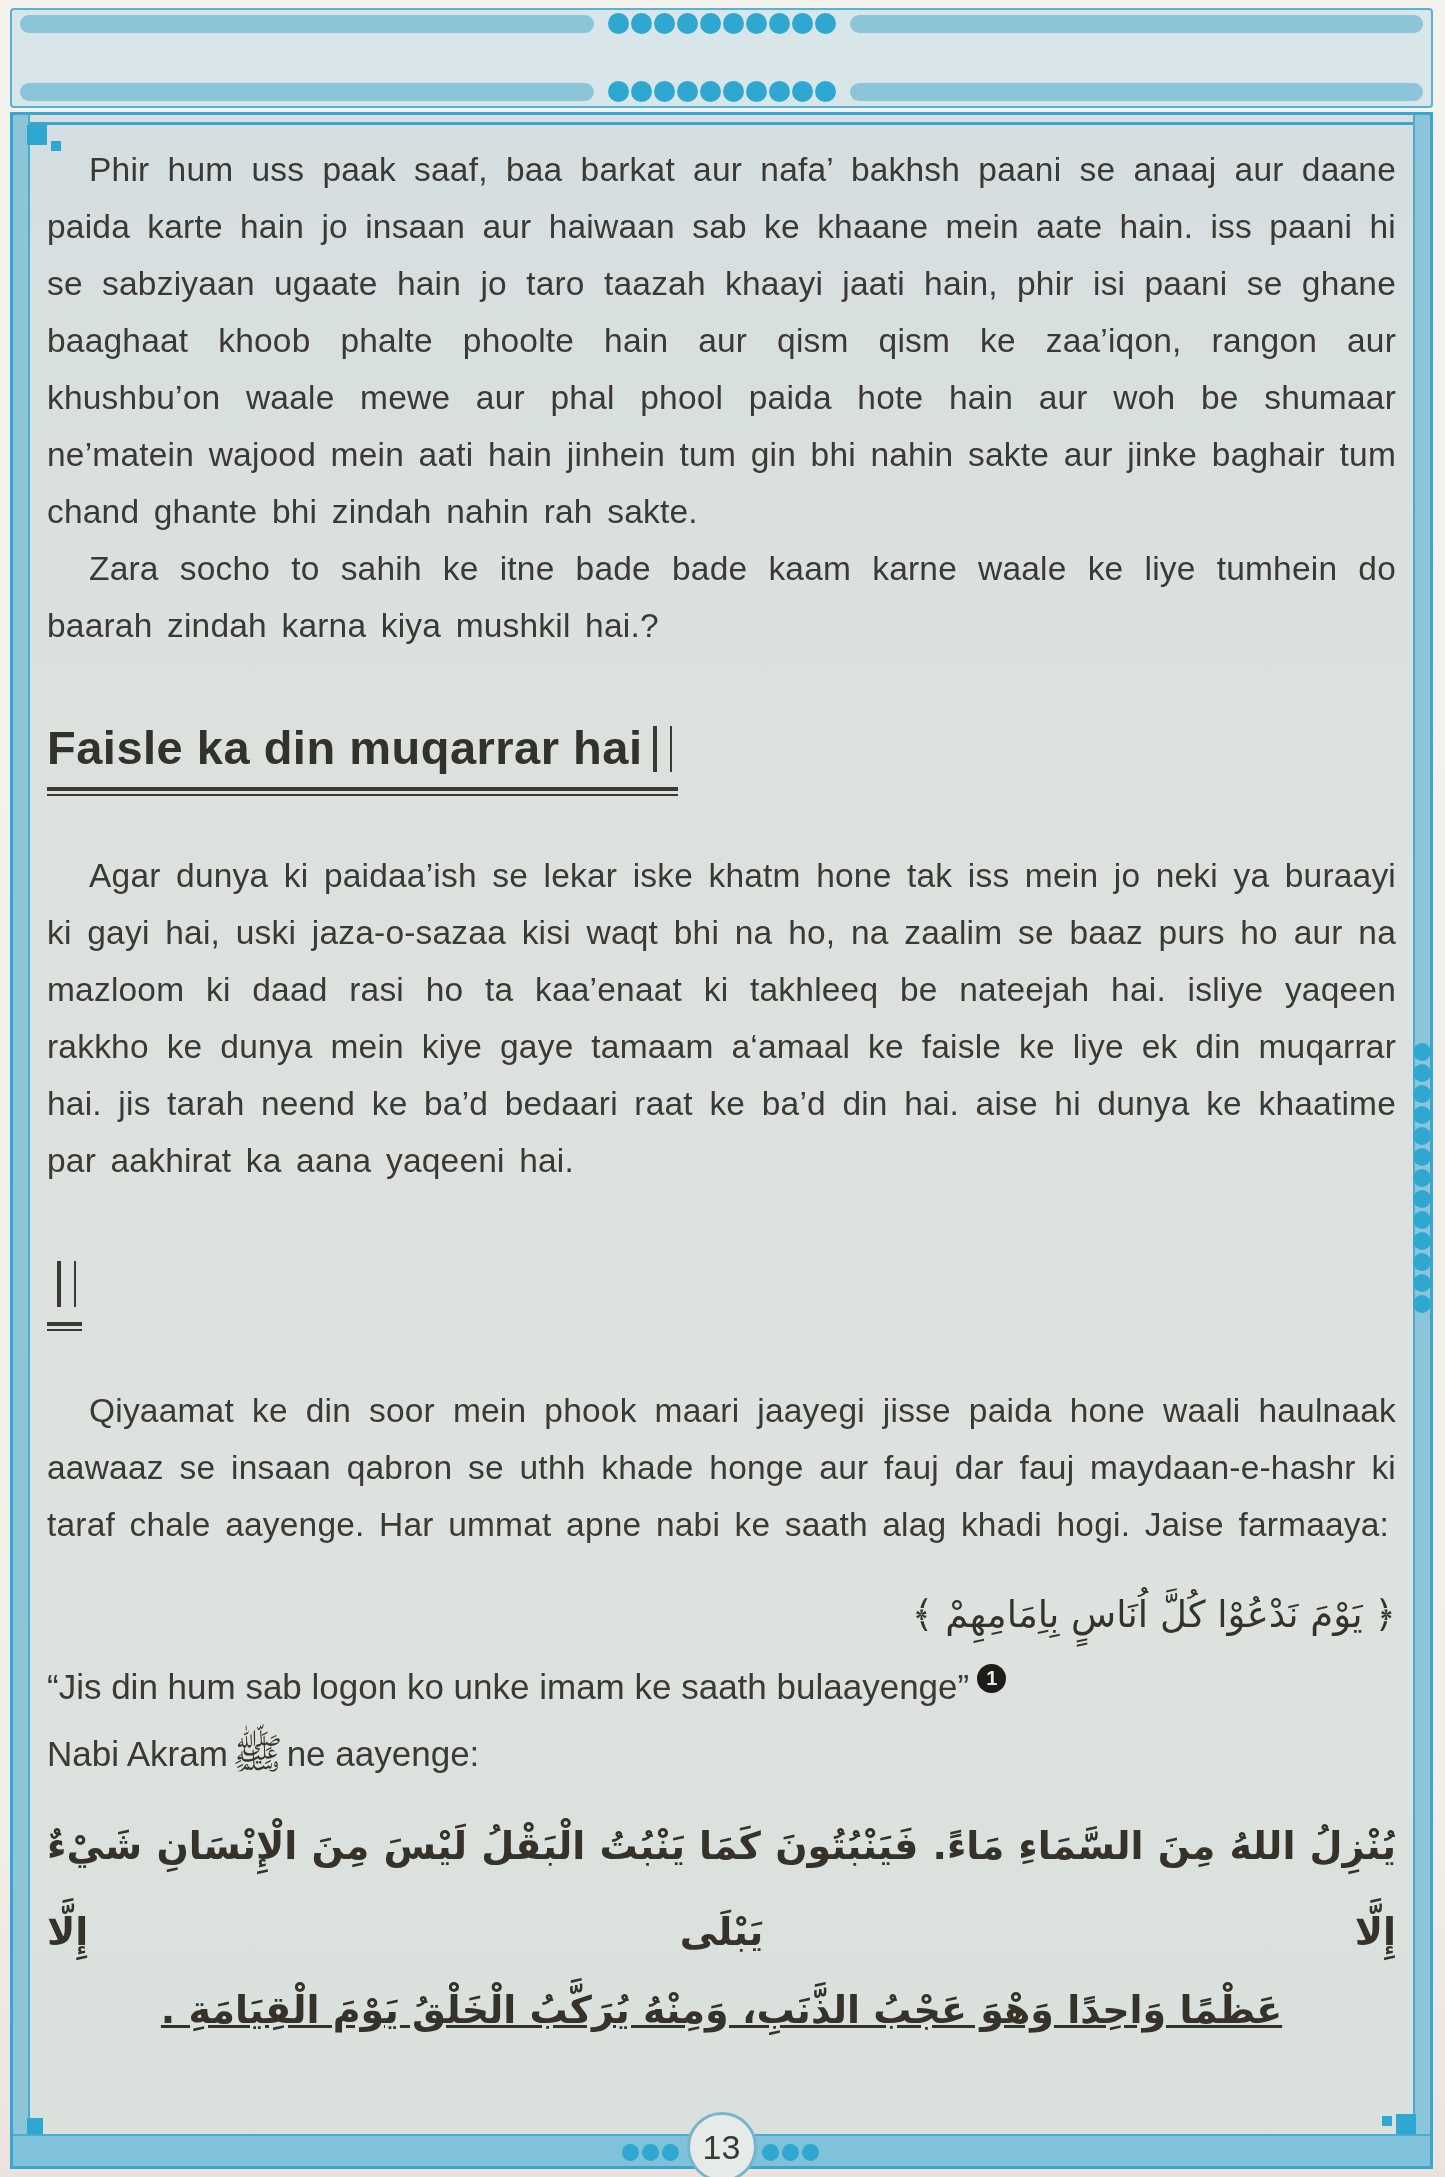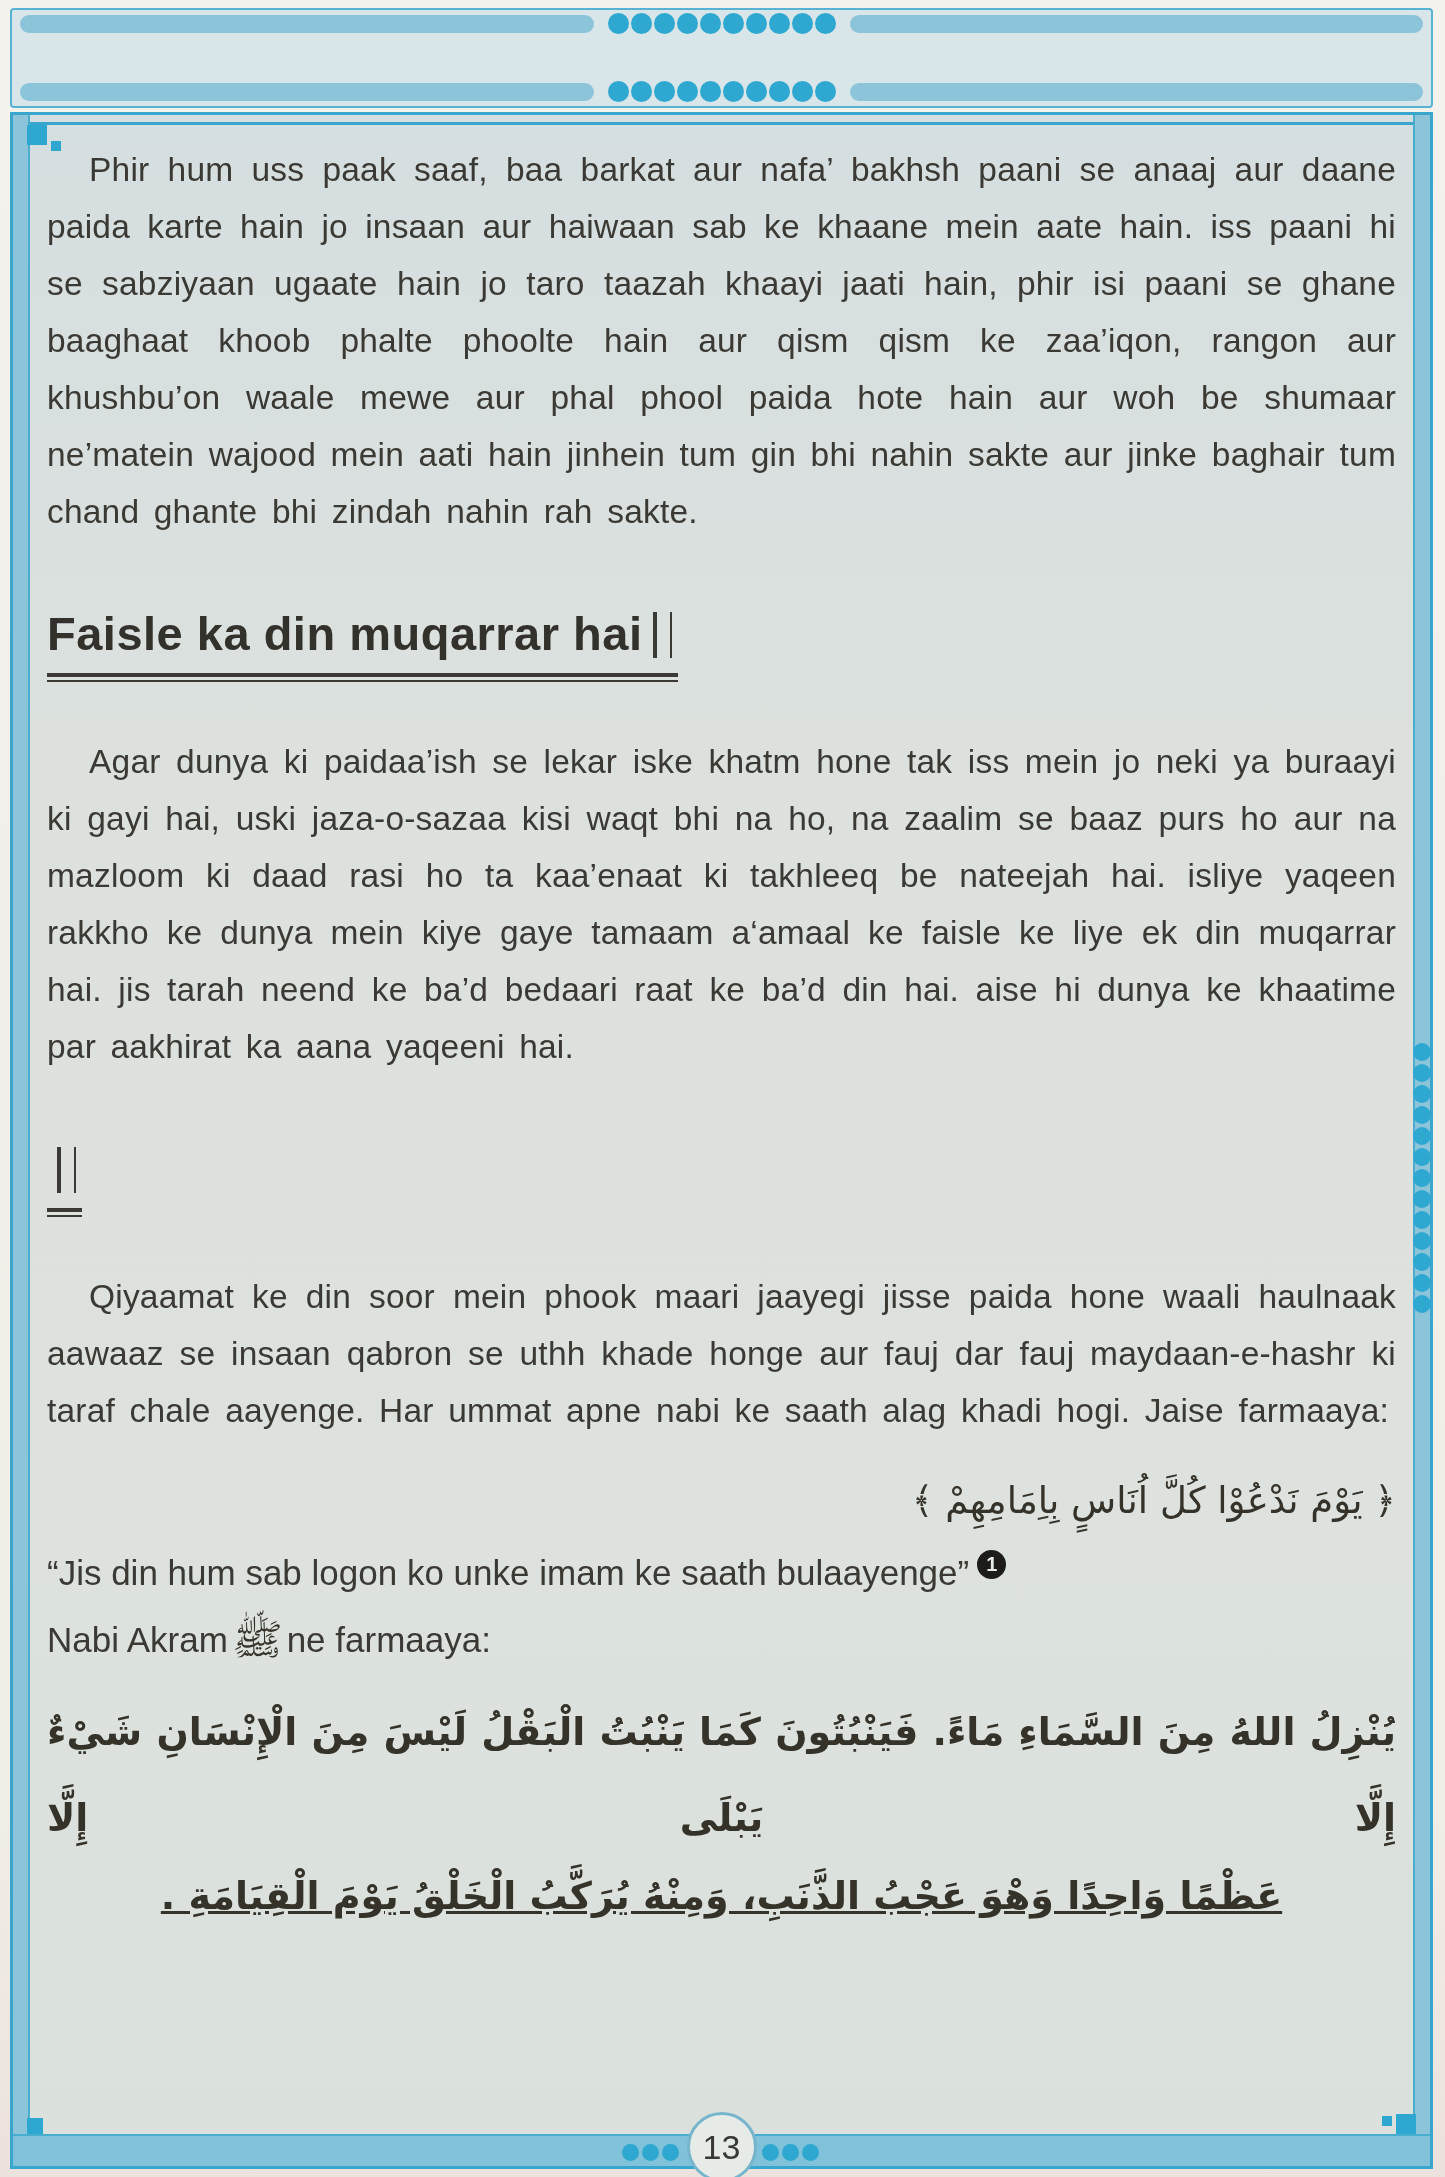--- a/index.html
+++ b/index.html
@@ -138,35 +138,36 @@
         <span class="dot"></span>
         <span class="dot"></span>
         <span class="dot"></span>
         <span class="dot"></span>
         <span class="dot"></span>
         <span class="dot"></span>
     </span>
 
     <div class="content">
       <p class="para">Phir hum uss paak saaf, baa barkat aur nafa’ bakhsh paani se anaaj aur daane paida karte hain jo insaan aur haiwaan sab ke khaane mein aate hain. iss paani hi se sabziyaan ugaate hain jo taro taazah khaayi jaati hain, phir isi paani se ghane baaghaat khoob phalte phoolte hain aur qism qism ke zaa’iqon, rangon aur khushbu’on waale mewe aur phal phool paida hote hain aur woh be shumaar ne’matein wajood mein aati hain jinhein tum gin bhi nahin sakte aur jinke baghair tum chand ghante bhi zindah nahin rah sakte.</p>
+      <p class="para">Zara socho to sahih ke itne bade bade kaam karne waale ke liye tumhein do baarah zindah karna kiya mushkil hai.?</p>
 
       <div>
         <div class="section-heading"><span>Faisle ka din muqarrar hai</span><span class="vbars"></span></div>
         <p class="para after-heading">Agar dunya ki paidaa’ish se lekar iske khatm hone tak iss mein jo neki ya buraayi ki gayi hai, uski jaza-o-sazaa kisi waqt bhi na ho, na zaalim se baaz purs ho aur na mazloom ki daad rasi ho ta kaa’enaat ki takhleeq be nateejah hai. isliye yaqeen rakkho ke dunya mein kiye gaye tamaam a‘amaal ke faisle ke liye ek din muqarrar hai. jis tarah neend ke ba’d bedaari raat ke ba’d din hai. aise hi dunya ke khaatime par aakhirat ka aana yaqeeni hai.</p>
       </div>
 
       <div>
         <div class="section-heading"><span class="vbars"></span></div>
         <p class="para after-heading">Qiyaamat ke din soor mein phook maari jaayegi jisse paida hone waali haulnaak aawaaz se insaan qabron se uthh khade honge aur fauj dar fauj maydaan-e-hashr ki taraf chale aayenge. Har ummat apne nabi ke saath alag khadi hogi. Jaise farmaaya:</p>
 
         <div class="arabic verse">﴿ يَوْمَ نَدْعُوْا كُلَّ اُنَاسٍ بِاِمَامِهِمْ ﴾</div>
 
         <div class="quote-line"><span>“Jis din hum sab logon ko unke imam ke saath bulaayenge”</span><span class="fn-badge">1</span></div>
 
-        <div class="nabi-line"><span>Nabi Akram</span><span class="honorific arabic">ﷺ</span><span>ne farmaaya:</span></div>
+        <div class="nabi-line"><span>Nabi Akram</span><span class="honorific arabic">ﷺ</span><span>ne aayenge:</span></div>
 
         <div class="arabic hadith1">يُنْزِلُ اللهُ مِنَ السَّمَاءِ مَاءً. فَيَنْبُتُونَ كَمَا يَنْبُتُ الْبَقْلُ لَيْسَ مِنَ الْإِنْسَانِ شَيْءٌ إِلَّا يَبْلَى إِلَّا</div>
         <div class="arabic hadith2">عَظْمًا وَاحِدًا وَهْوَ عَجْبُ الذَّنَبِ، وَمِنْهُ يُرَكَّبُ الْخَلْقُ يَوْمَ الْقِيَامَةِ .</div>
       </div>
 
     </div>
 
     <span class="badge-dots left">
         <span class="dot"></span>
         <span class="dot"></span>

